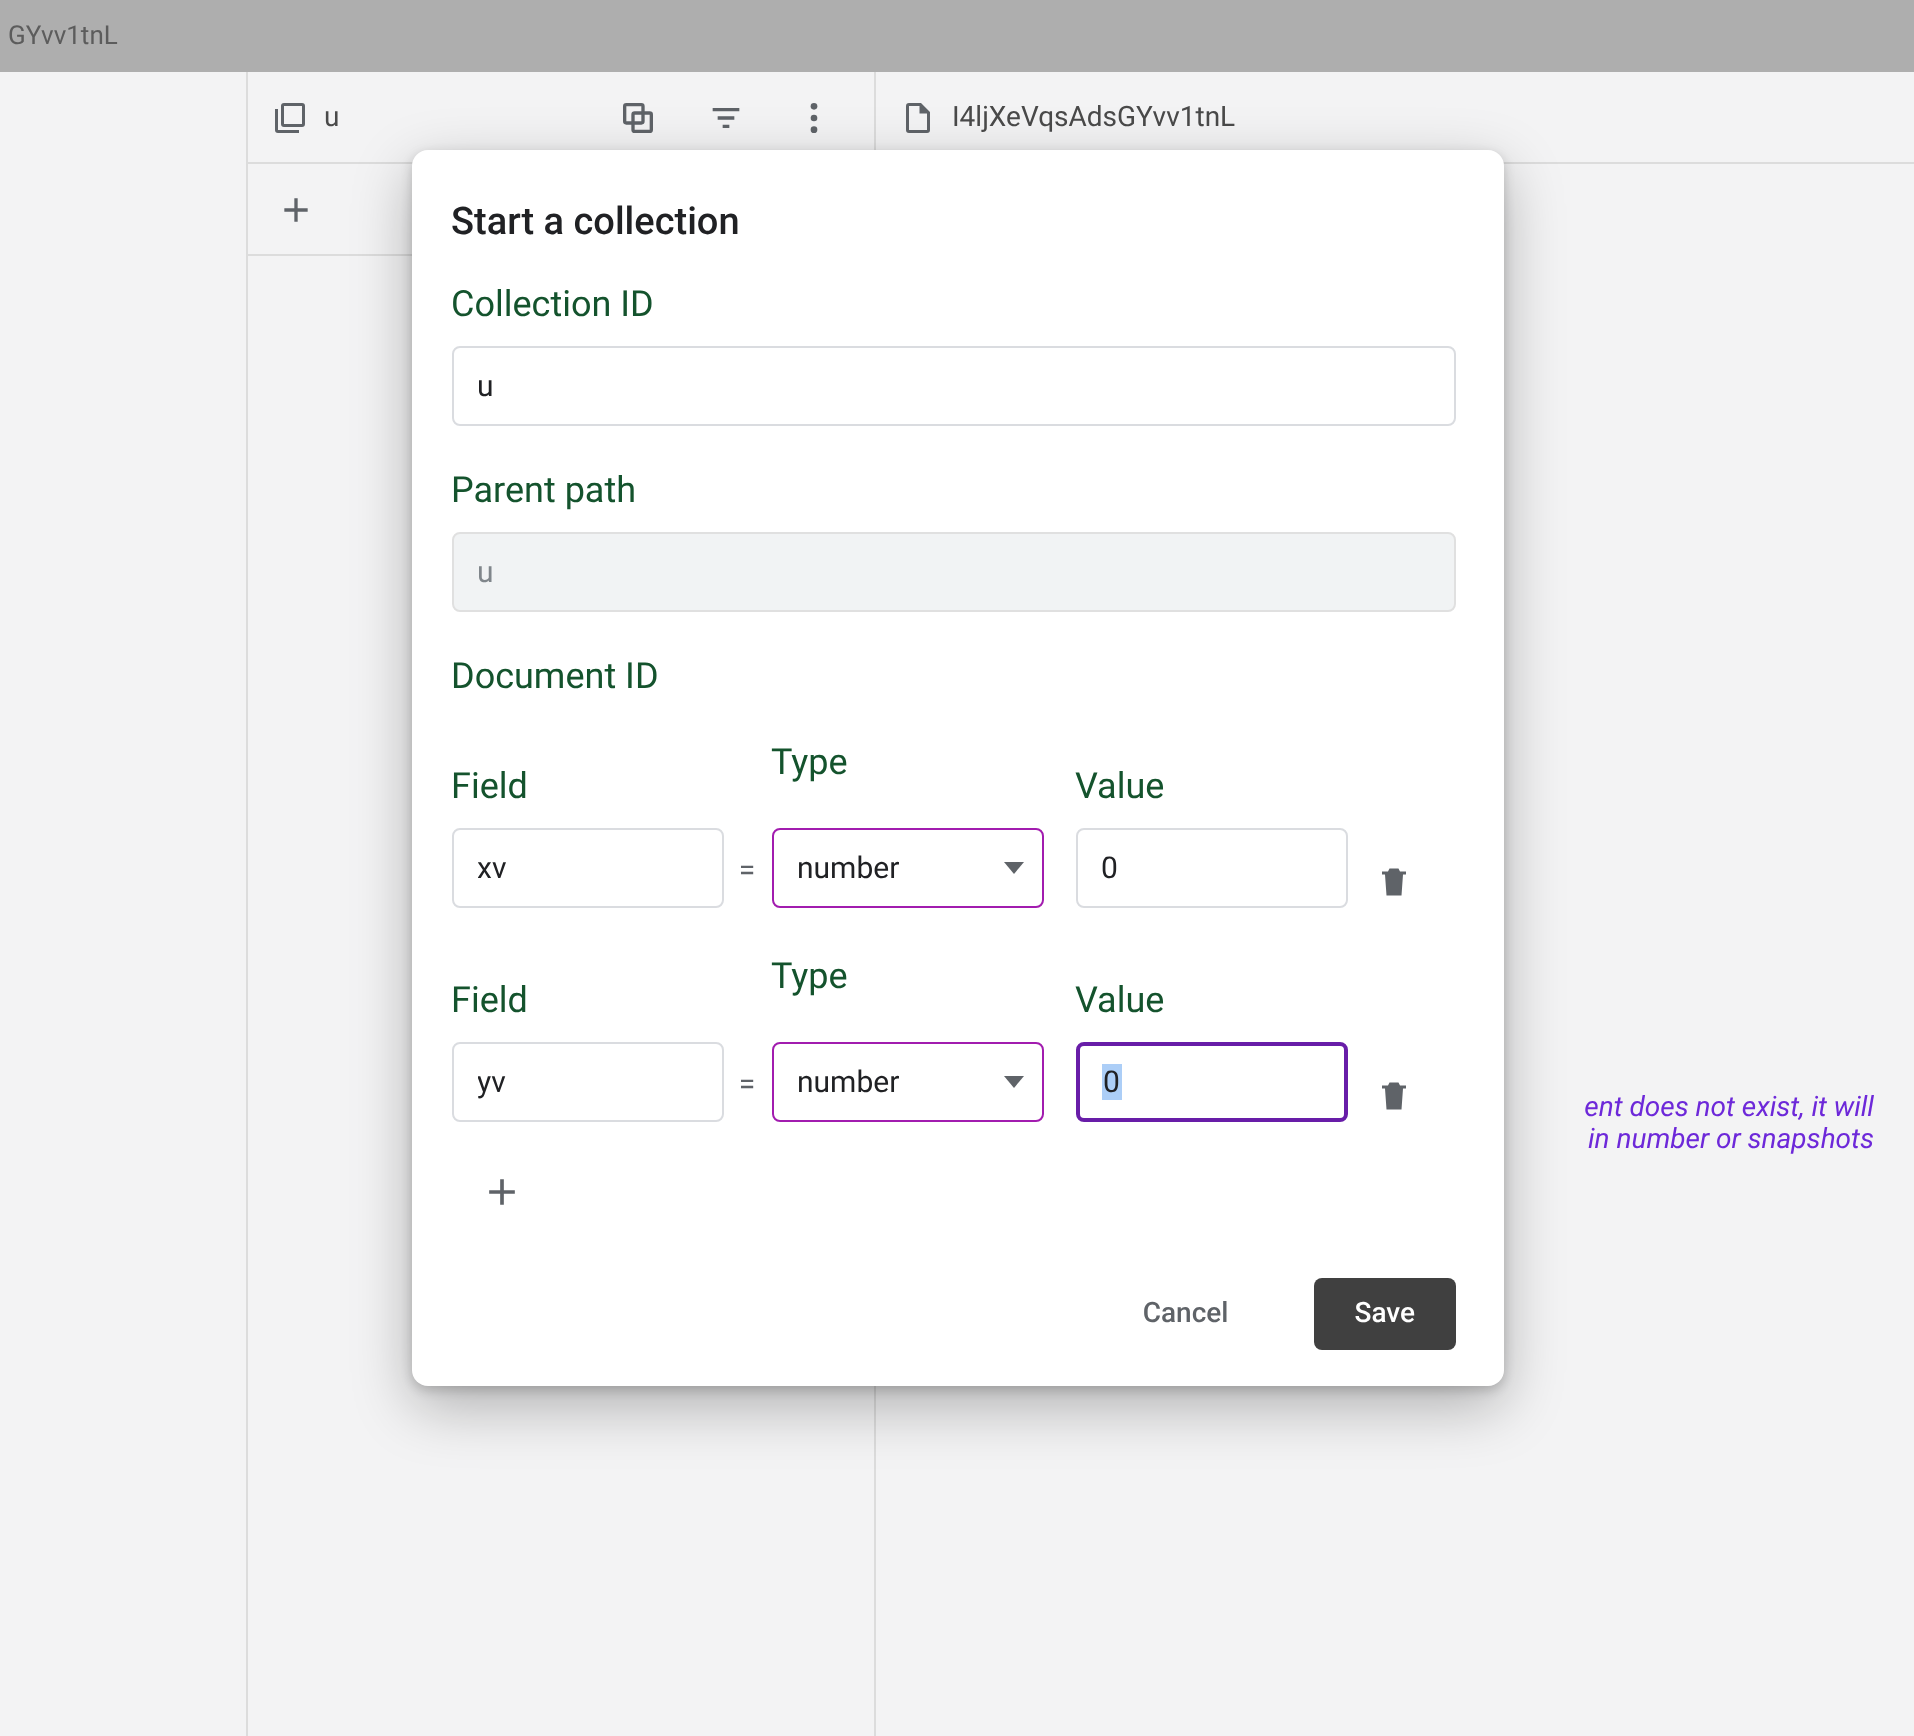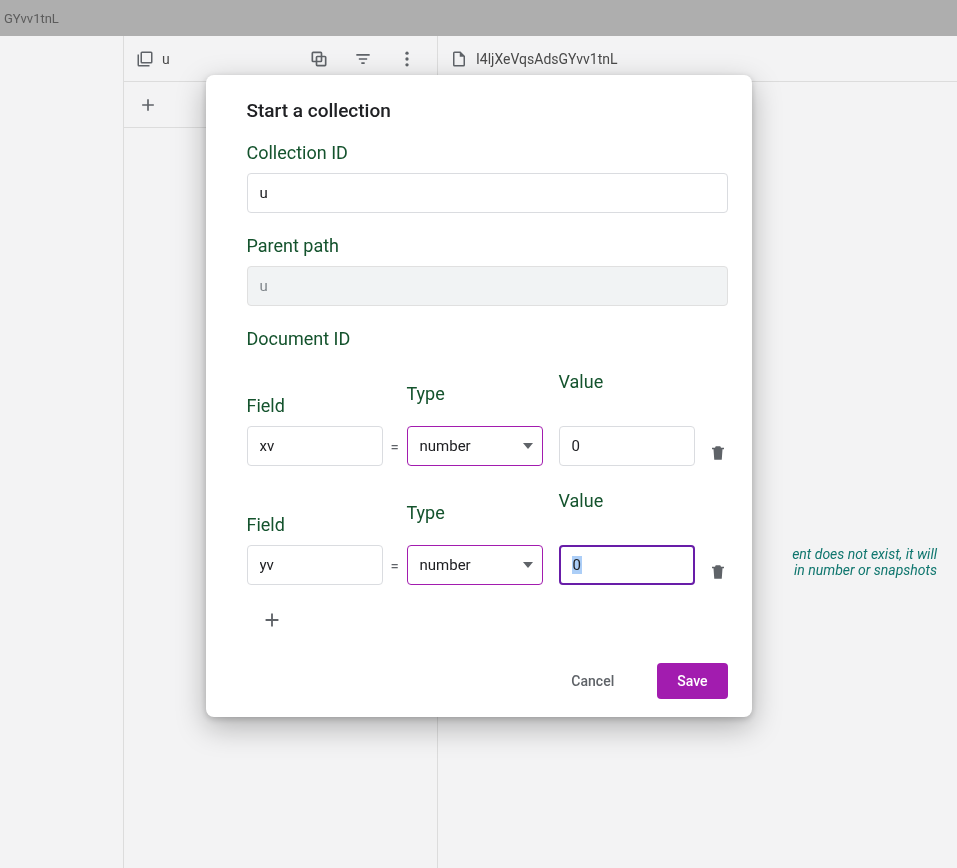--- a/index.html
+++ b/index.html
@@ -70,40 +70,40 @@
     .plus-btn {
       width: 28px; height: 28px;
       display: inline-flex; align-items:center; justify-content:center;
       color: #5f6368;
       font-size: 22px;
       font-weight: 300;
     }
     .doc-missing-text {
       padding: 24px;
       font-style: italic;
-      color: #0f766e;
+      color: #6d28d9;
       font-size: 14px;
       text-align: left;
       max-width: 480px;
     }
 
     .overlay {
       position: absolute;
       inset: 0;
       display: flex;
       align-items: flex-start;
       justify-content: center;
       padding-top: 75px;
     }
     .dialog {
       width: 546px;
       background: #fff;
       border-radius: 8px;
       box-shadow: 0 10px 30px rgba(0,0,0,0.28), 0 2px 6px rgba(0,0,0,0.18);
-      padding: 24px 24px 18px 41px;
+      padding: 24px 24px 18px 20px;
     }
     .dialog h2 {
       font-size: 19px;
       font-weight: 500;
       color: #202124;
       margin-bottom: 20px;
     }
     .field-group { margin-bottom: 22px; }
     .field-label {
       font-size: 18px;
@@ -148,21 +148,21 @@
     .col-field { width: 136px; }
     .col-eq {
       width: 24px;
       text-align: center;
       color: #5f6368;
       font-size: 15px;
       padding-bottom: 10px;
     }
     .col-type { width: 136px; gap: 12px; }
     .col-sp { width: 16px; }
-    .col-value { width: 136px; gap: 24px; }
+    .col-value { width: 136px; }
     .col-del {
       flex: 1;
       display: flex;
       align-items: center;
       justify-content: flex-start;
       padding-left: 14px;
       padding-bottom: 4px;
     }
     .select-wrap {
       position: relative;
@@ -207,21 +207,21 @@
       font-size: 14px;
       font-weight: 500;
       display: inline-flex;
       align-items: center;
       justify-content: center;
       border: none;
       cursor: pointer;
       font-family: inherit;
     }
     .btn-text { background: transparent; color: #5f6368; }
-    .btn-primary { background: #a21caf; color: #fff; }
+    .btn-primary { background: #404040; color: #fff; }
     svg { display: block; }
   </style>
 </head>
 <body>
 
 <div class="topbar">
   <span>GYvv1tnL</span>
 </div>
 
 <div class="panels">

